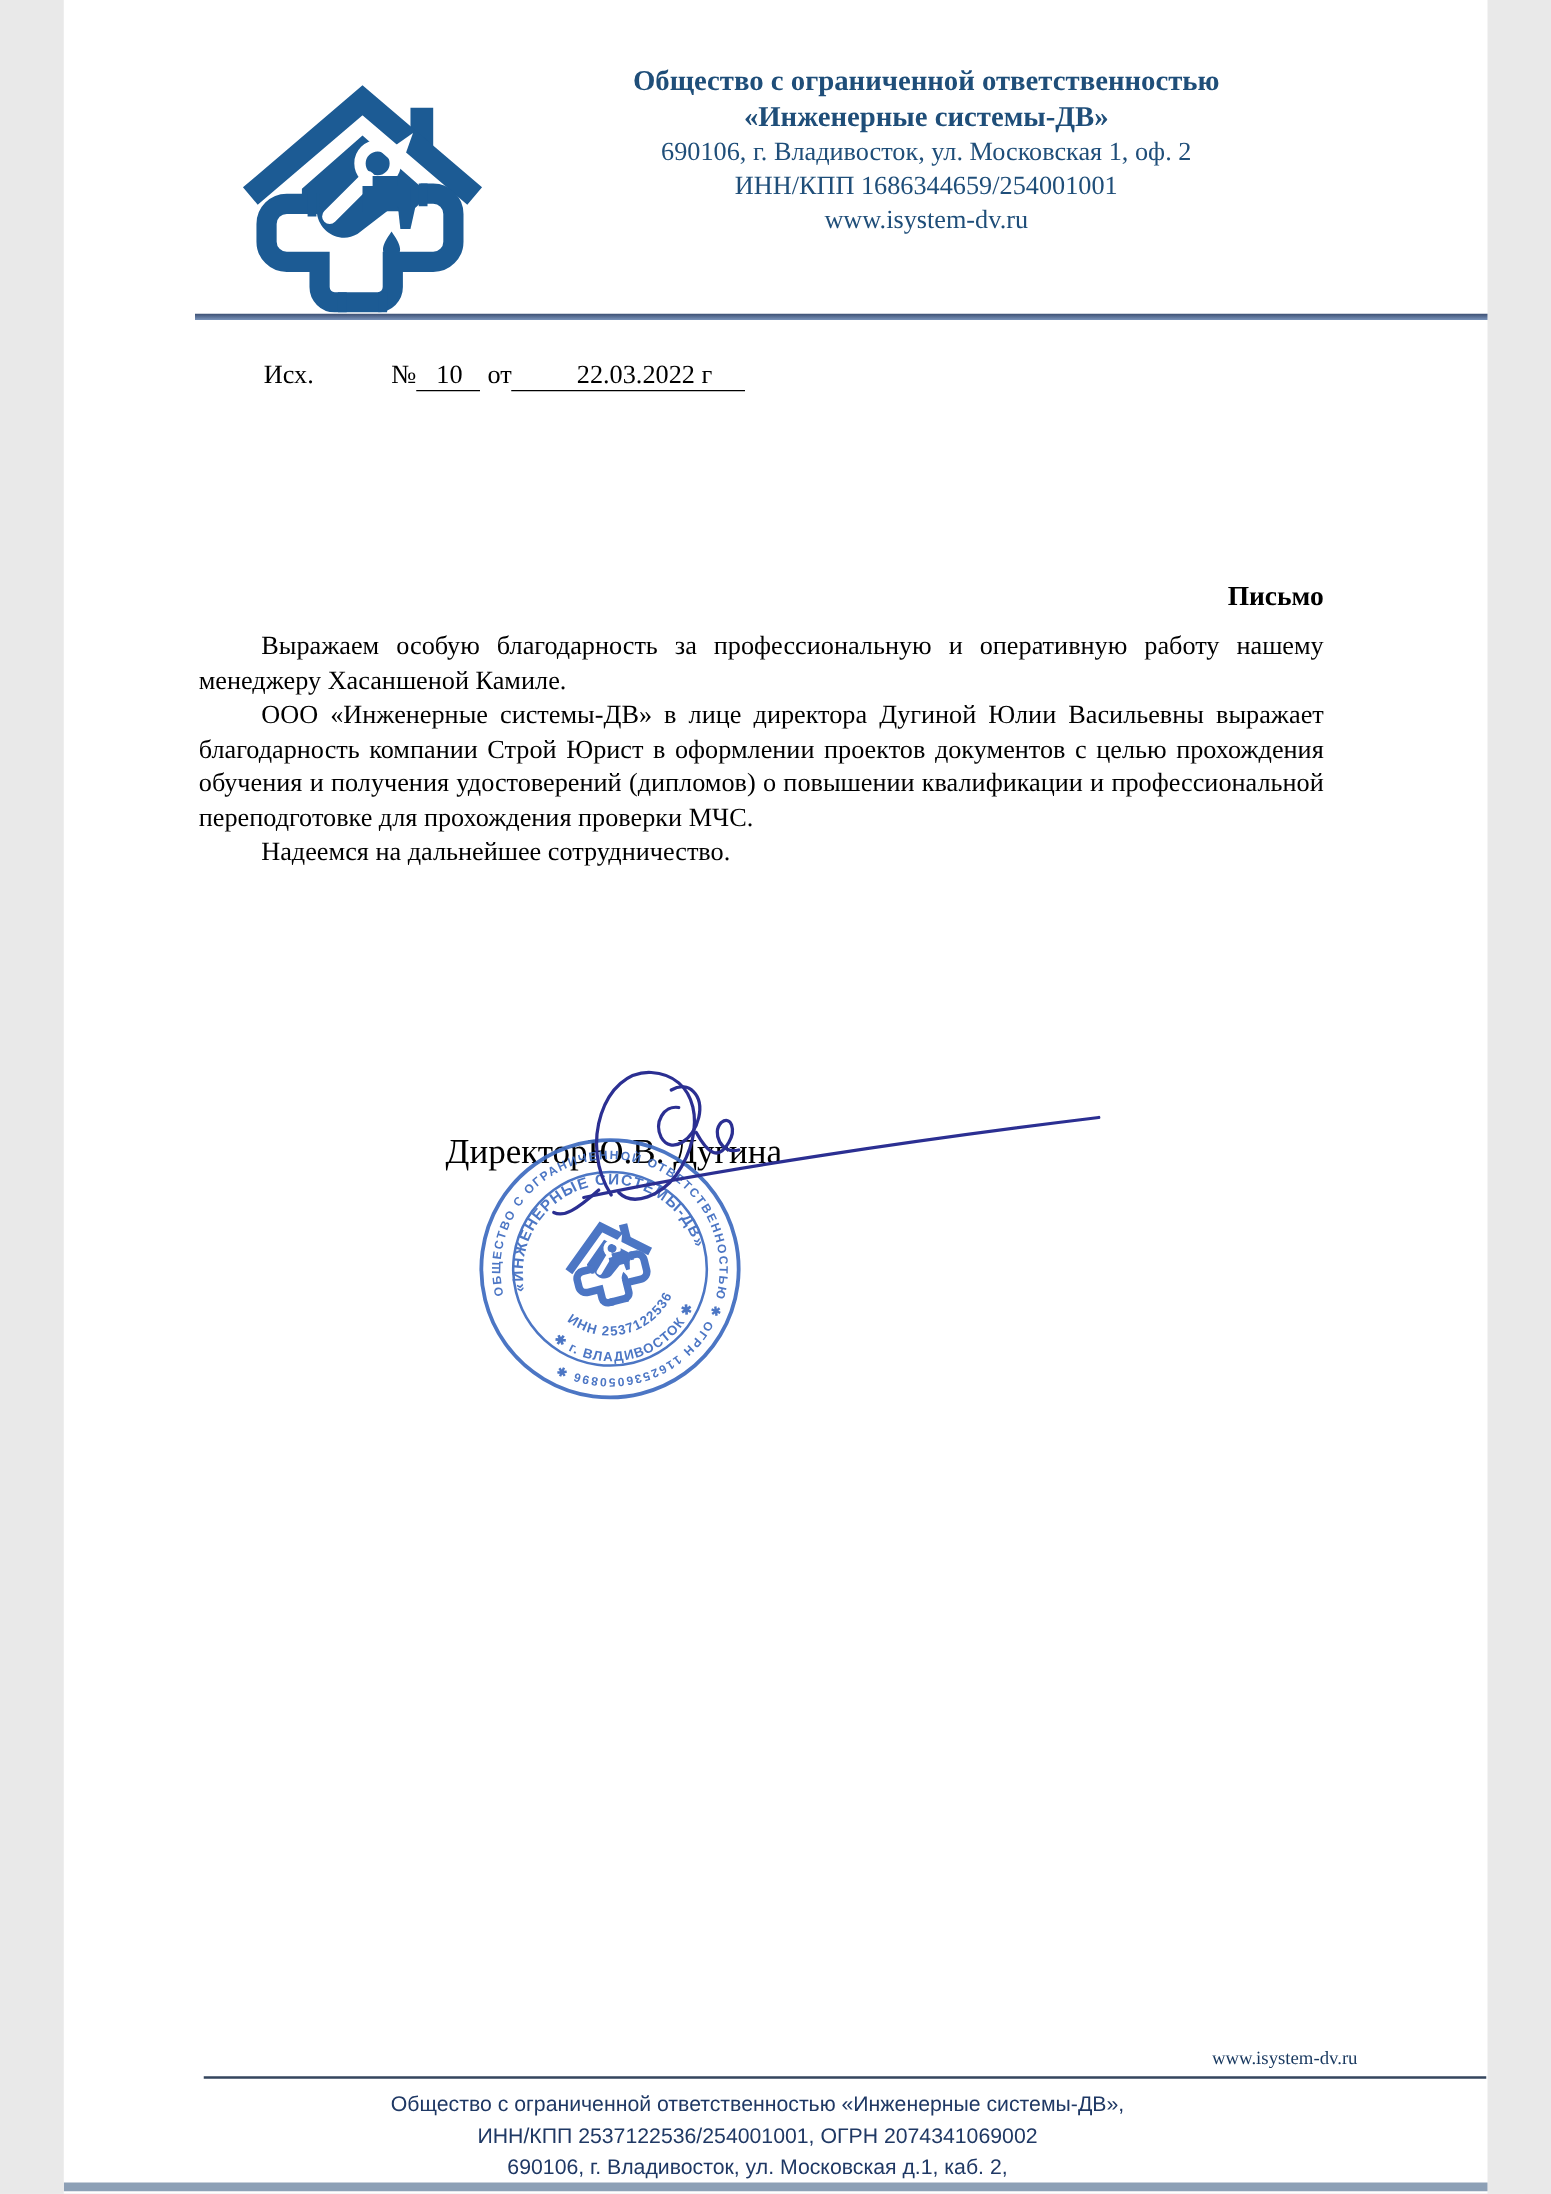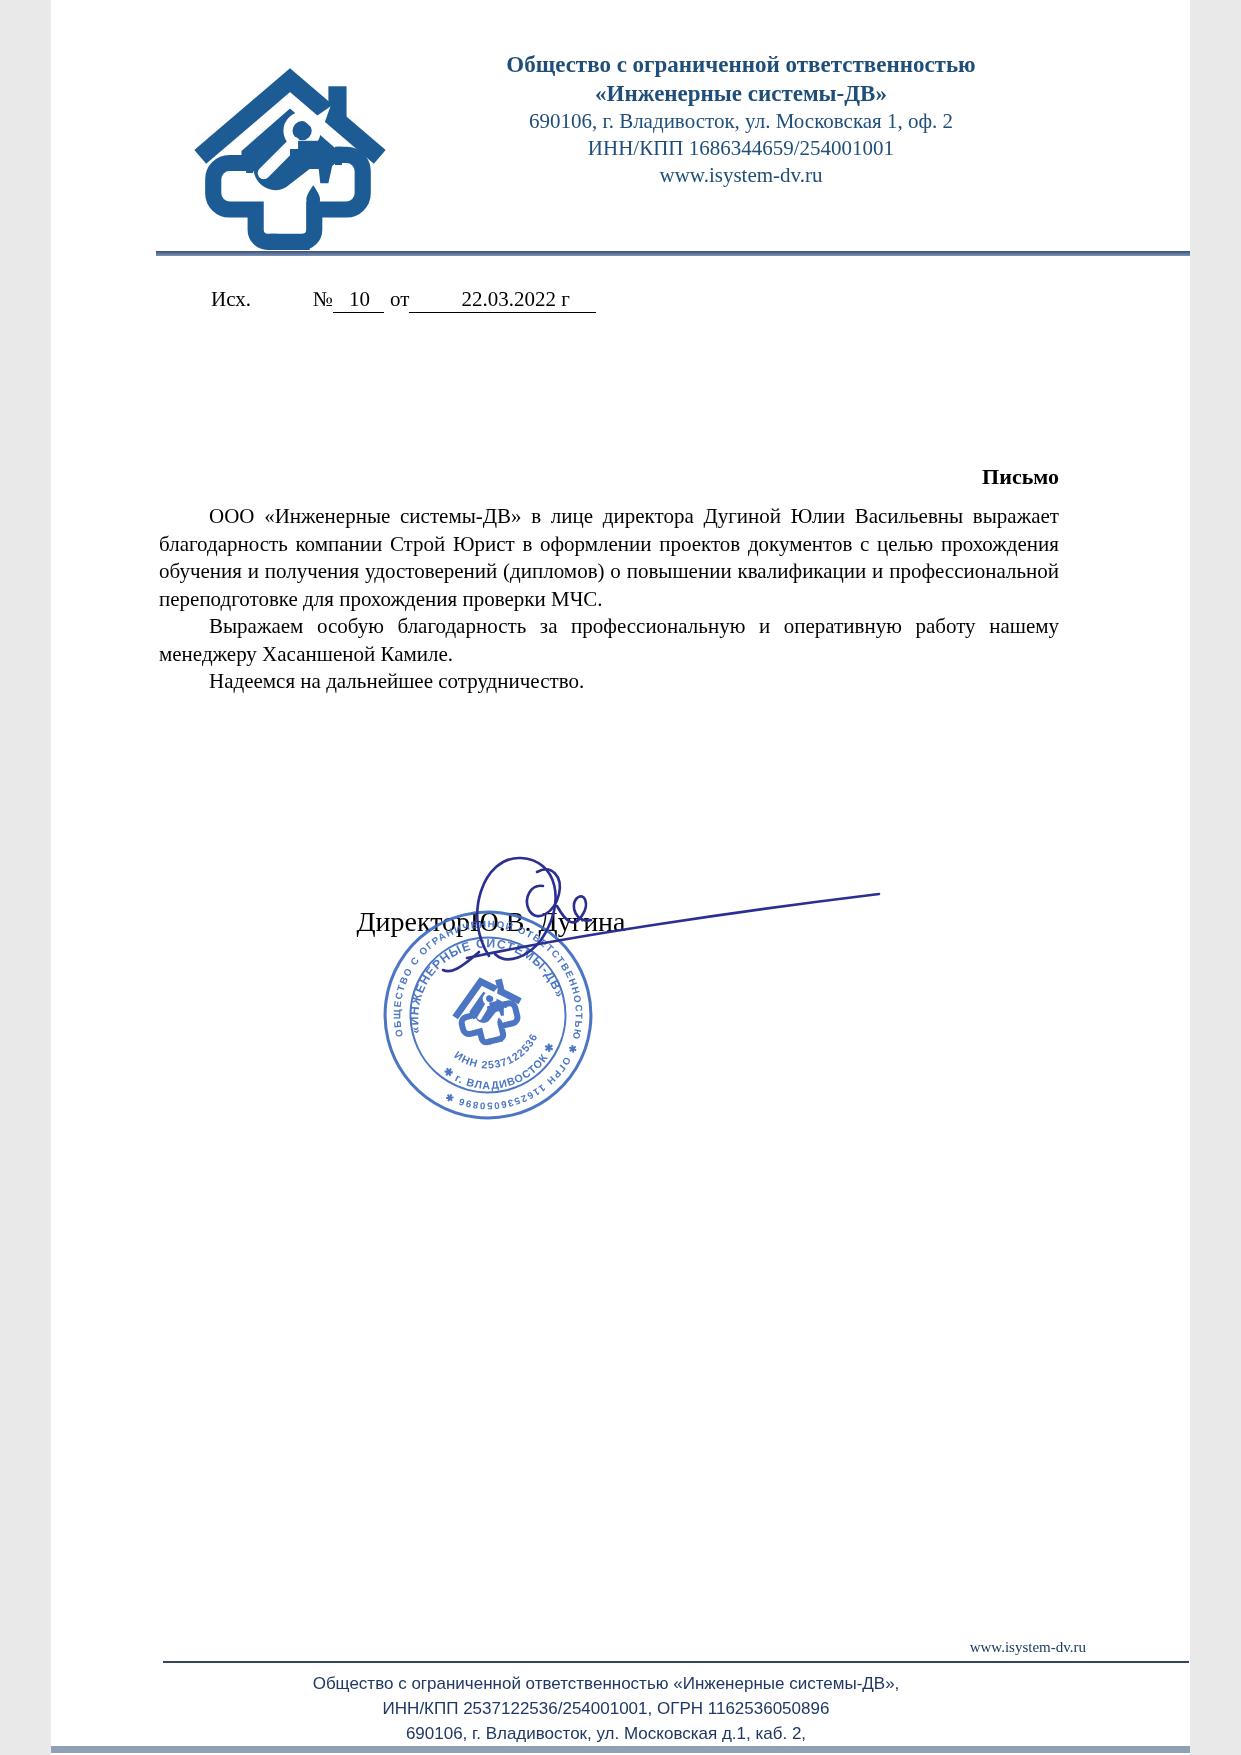--- a/index.html
+++ b/index.html
@@ -98,22 +98,22 @@
 
   <div class="header-rule"></div>
 
   <div class="ref-line">
     <span>Исх.</span><span class="no-sign">№</span><span class="u-num">10</span><span class="from">от</span><span class="u-date">22.03.2022 г</span>
   </div>
 
   <div class="letter-title">Письмо</div>
 
   <div class="letter-body">
+    <p>Выражаем особую благодарность за профессиональную и оперативную работу нашему менеджеру Хасаншеной Камиле.</p>
     <p>ООО «Инженерные системы-ДВ» в лице директора Дугиной Юлии Васильевны выражает благодарность компании Строй Юрист в оформлении проектов документов с целью прохождения обучения и получения удостоверений (дипломов) о повышении квалификации и профессиональной переподготовке для прохождения проверки МЧС.</p>
-    <p>Выражаем особую благодарность за профессиональную и оперативную работу нашему менеджеру Хасаншеной Камиле.</p>
     <p>Надеемся на дальнейшее сотрудничество.</p>
   </div>
 
   <div class="sig-row">
     <span>Директор</span>
     <span>Ю.В. Дугина</span>
   </div>
 
   <div class="stamp-box">
     <svg viewBox="0 0 210 210">
@@ -151,18 +151,18 @@
         <path d="M96 130 C 200 108, 360 84, 508 66"></path>
       </g>
     </svg>
   </div>
 
   <div class="footer-site">www.isystem-dv.ru</div>
   <div class="footer-rule"></div>
 
   <div class="footer-info">
     <div>Общество с ограниченной ответственностью «Инженерные системы-ДВ»,</div>
-    <div>ИНН/КПП 2537122536/254001001, ОГРН 1162536050896</div>
+    <div>ИНН/КПП 2537122536/254001001, ОГРН 2074341069002</div>
     <div>690106, г. Владивосток, ул. Московская д.1, каб. 2,</div>
   </div>
 
   <div class="bottom-bar"></div>
 </div>
 
 </body></html>

